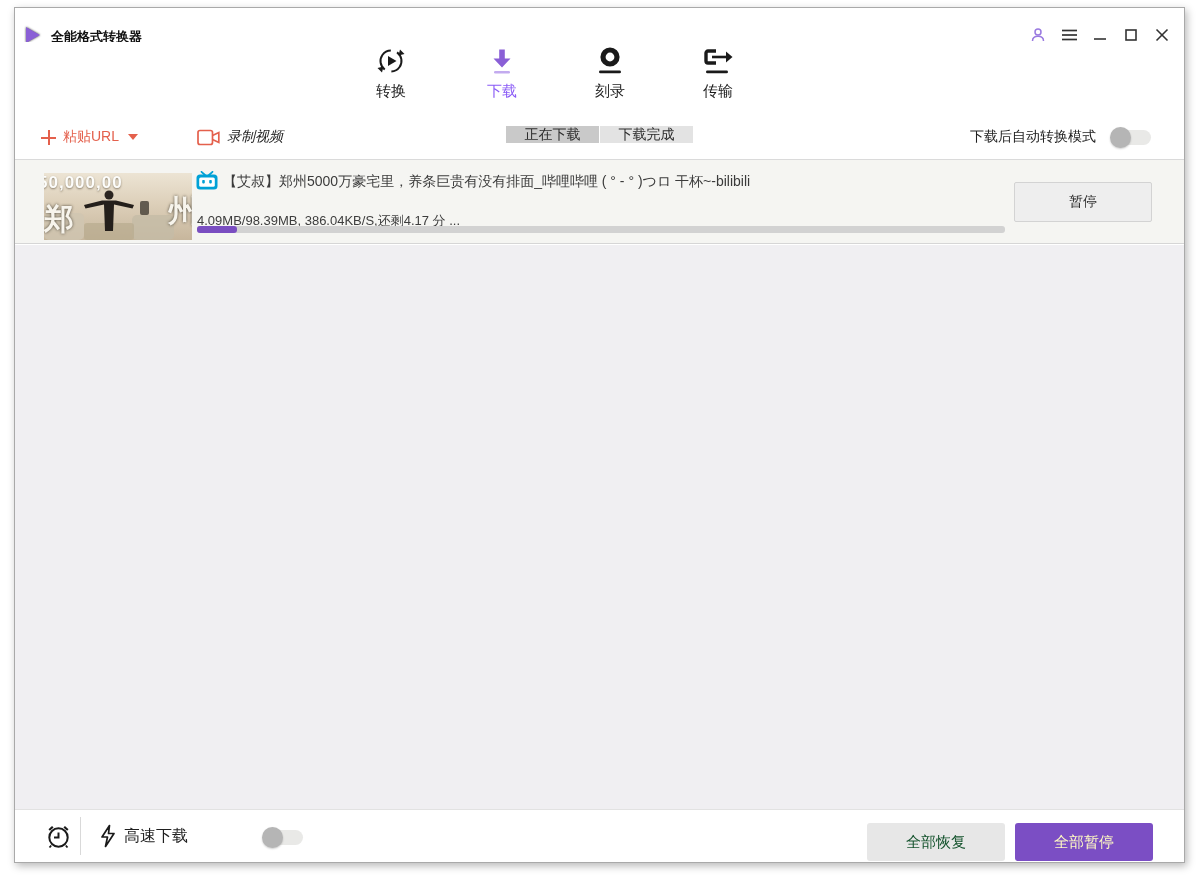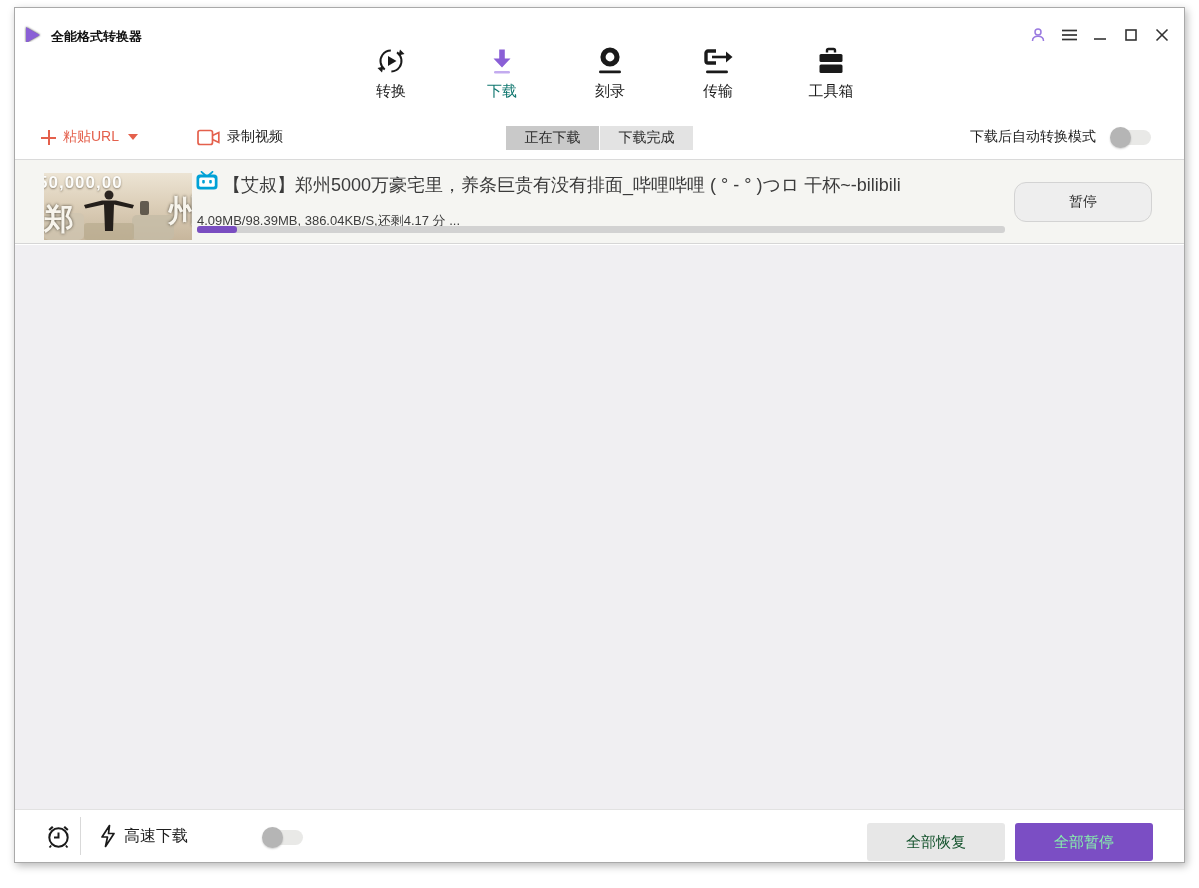--- a/index.html
+++ b/index.html
@@ -17,76 +17,76 @@
   .win-controls { position:absolute; right:12px; top:7px; display:flex; align-items:center; gap:11px; }
   .win-controls .wc { width:20px; height:18px; display:flex; align-items:center; justify-content:center; cursor:pointer; }
 
   
   .nav { position:absolute; left:0; top:34px; width:100%; height:78px; background:#fff; }
   .nav-line { position:absolute; left:0; top:110px; width:100%; height:2px; background:#eae3f7; }
   .nav-indicator { position:absolute; left:433px; top:108px; width:110px; height:4px; background:#9b7ade; border-radius:2px; }
   .tab { position:absolute; top:0; width:84px; height:76px; text-align:center; cursor:pointer; }
   .tab .ticon { display:inline-block; margin-top:4px; height:30px; }
   .tab .tlabel { display:block; margin-top:2px; font-size:15px; color:#1c1c1c; }
-  .tab.active .tlabel { color:#0f766e; }
+  .tab.active .tlabel { color:#8b5cf6; }
 
   
   .toolbar { position:absolute; left:0; top:112px; width:100%; height:39px; background:#fff; }
   .paste-url { position:absolute; left:26px; top:8px; display:flex; align-items:center; gap:7px; cursor:pointer; }
   .paste-url .plus { position:relative; width:15px; height:15px; }
   .paste-url .plus:before { content:""; position:absolute; left:0; top:7px; width:15px; height:2px; background:#e4604c; }
   .paste-url .plus:after  { content:""; position:absolute; left:7px; top:0; width:2px; height:15px; background:#e4604c; }
   .paste-url .ptext { font-size:14px; color:#e4604c; }
   .caret { width:0; height:0; border-left:5px solid transparent; border-right:5px solid transparent; border-top:6px solid #e4604c; margin-left:2px; }
   .record { position:absolute; left:182px; top:8px; display:flex; align-items:center; gap:7px; cursor:pointer; }
-  .record .rtext { font-size:14px; color:#222; }
+  .record .rtext { font-size:14px; color:#222;font-style:italic; }
   .seg { position:absolute; left:491px; top:6px; display:flex; gap:1px; }
-  .seg .seg-btn { width:93px; height:24px; font-size:14px; color:#2c2c2c; display:flex; align-items:center; justify-content:center; cursor:pointer; }
+  .seg .seg-btn { width:93px; height:17px; font-size:14px; color:#2c2c2c; display:flex; align-items:center; justify-content:center; cursor:pointer; }
   .seg .seg-btn.active { background:#c9c9c9; }
   .seg .seg-btn.inactive { background:#e3e3e3; }
   .auto-convert { position:absolute; right:33px; top:8px; display:flex; align-items:center; gap:15px; }
   .auto-convert .ac-label { font-size:14px; color:#1f1f1f; }
 
   .toggle { position:relative; width:40px; height:15px; background:#e9e9e7; border-radius:8px; cursor:pointer; }
   .toggle .knob { position:absolute; left:-1px; top:-3px; width:21px; height:21px; background:#b5b5b5; border-radius:50%; box-shadow:0 1px 2px rgba(0,0,0,.2); }
 
   
   .row { position:absolute; left:0; top:151px; width:100%; height:85px; background:#f5f5f2;
          border-top:1px solid #dadada; border-bottom:1px solid #d6d6d6; }
   .thumb { position:absolute; left:29px; top:13px; width:148px; height:67px; overflow:hidden;
            background:linear-gradient(180deg,#ece4d4 0%,#ddd0ba 45%,#c7b69c 100%); }
   .thumb .money { position:absolute; left:-6px; top:0px; width:150px; font-size:17px; font-weight:bold; color:#fdfdfb;
                   letter-spacing:1px; text-shadow:0 1px 2px rgba(60,50,30,.55); white-space:nowrap; }
   .thumb .char-l { position:absolute; left:0px; bottom:0px; font-size:30px; font-weight:bold; color:#f7f4ec;
                    text-shadow:0 0 3px rgba(40,35,25,.8); }
   .thumb .char-r { position:absolute; right:-6px; bottom:8px; font-size:30px; font-weight:bold; color:#f7f4ec;
                    text-shadow:0 0 3px rgba(40,35,25,.8); }
   .bili { position:absolute; left:181px; top:11px; }
-  .item-title { position:absolute; left:208px; top:13px; width:760px; font-size:18px; color:#3b3b3b; white-space:nowrap; overflow:hidden; }
+  .item-title { position:absolute; left:208px; top:13px; width:760px; font-size:14px; color:#3b3b3b; white-space:nowrap; overflow:hidden; }
   .item-info { position:absolute; left:182px; top:52px; font-size:13px; color:#3d3d3d; }
   .progress { position:absolute; left:182px; top:66px; width:808px; height:7px; background:#d2d2d2; border-radius:3px; }
   .progress .fill { height:7px; background:#7a4ec1; border-radius:3px; width:5%; }
   .pause-btn { position:absolute; left:999px; top:22px; width:138px; height:40px; background:#eeeeee;
-               border:1px solid #d3d3d3; border-radius:12px; font-size:14px; color:#2d2d2d;
+               border:1px solid #d3d3d3; border-radius:2px; font-size:14px; color:#2d2d2d;
                display:flex; align-items:center; justify-content:center; cursor:pointer; }
 
   
   .list-bg { position:absolute; left:0; top:237px; width:100%; height:564px; background:#f0eff2; }
 
   
   .footer { position:absolute; left:0; top:801px; width:100%; height:53px; background:#fff; border-top:1px solid #e2e2e2; }
   .clock-wrap { position:absolute; left:30px; top:13px; cursor:pointer; }
   .v-div { position:absolute; left:65px; top:7px; width:1px; height:38px; background:#d9d9d9; }
   .speed { position:absolute; left:85px; top:14px; display:flex; align-items:center; gap:8px; }
   .speed .sp-label { font-size:16px; color:#1f1f1f; }
   .footer .toggle { position:absolute; left:248px; top:20px; }
   .btn { position:absolute; top:13px; width:138px; height:38px; border-radius:3px; font-size:15px;
          display:flex; align-items:center; justify-content:center; cursor:pointer; }
   .btn-resume { left:852px; background:#e7e7e7; color:#14532d; }
-  .btn-pauseall { left:1000px; background:#7b4ec4; color:#86efac; }
+  .btn-pauseall { left:1000px; background:#7b4ec4; color:#fef9c3; }
 </style>
 </head>
 <body>
 
 <div class="window">
 
   <div class="titlebar">
     <div class="logo"></div>
     <div class="app-title">全能格式转换器</div>
     <div class="win-controls">
@@ -155,30 +155,20 @@
       <span class="tlabel">传输</span>
     </div>
     <div class="tab" style="left:553px">
       <span class="ticon">
         <svg width="30" height="30" viewBox="0 0 30 30" fill="none">
           <circle cx="15" cy="11" r="7" stroke="#1a1a1a" stroke-width="5.2"></circle>
           <rect x="4" y="24.5" width="22" height="2.8" rx="1.4" fill="#1a1a1a"></rect>
         </svg>
       </span>
       <span class="tlabel">刻录</span>
-    </div>
-    <div class="tab" style="left:774px">
-      <span class="ticon">
-        <svg width="30" height="30" viewBox="0 0 30 30" fill="none">
-          <path d="M11 6.5 V4.5 a1.5 1.5 0 0 1 1.5 -1.5 h5 a1.5 1.5 0 0 1 1.5 1.5 V6.5" stroke="#1a1a1a" stroke-width="2.4"></path>
-          <rect x="3.5" y="8" width="23" height="8" rx="1.5" fill="#1a1a1a"></rect>
-          <rect x="3.5" y="18.5" width="23" height="8.5" rx="1.5" fill="#1a1a1a"></rect>
-        </svg>
-      </span>
-      <span class="tlabel">工具箱</span>
     </div>
     <div class="nav-line"></div>
     <div class="nav-indicator"></div>
   </div>
 
   <div class="toolbar">
     <div class="paste-url">
       <span class="plus"></span>
       <span class="ptext">粘贴URL</span>
       <span class="caret"></span>

